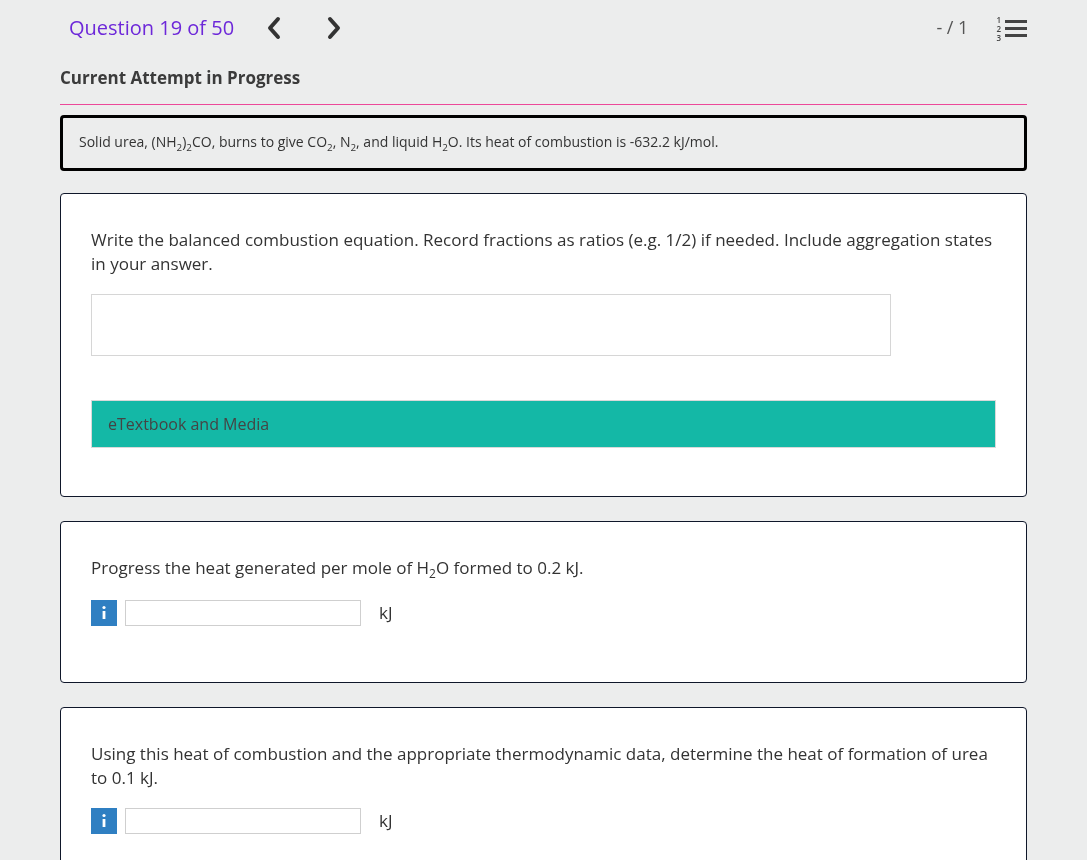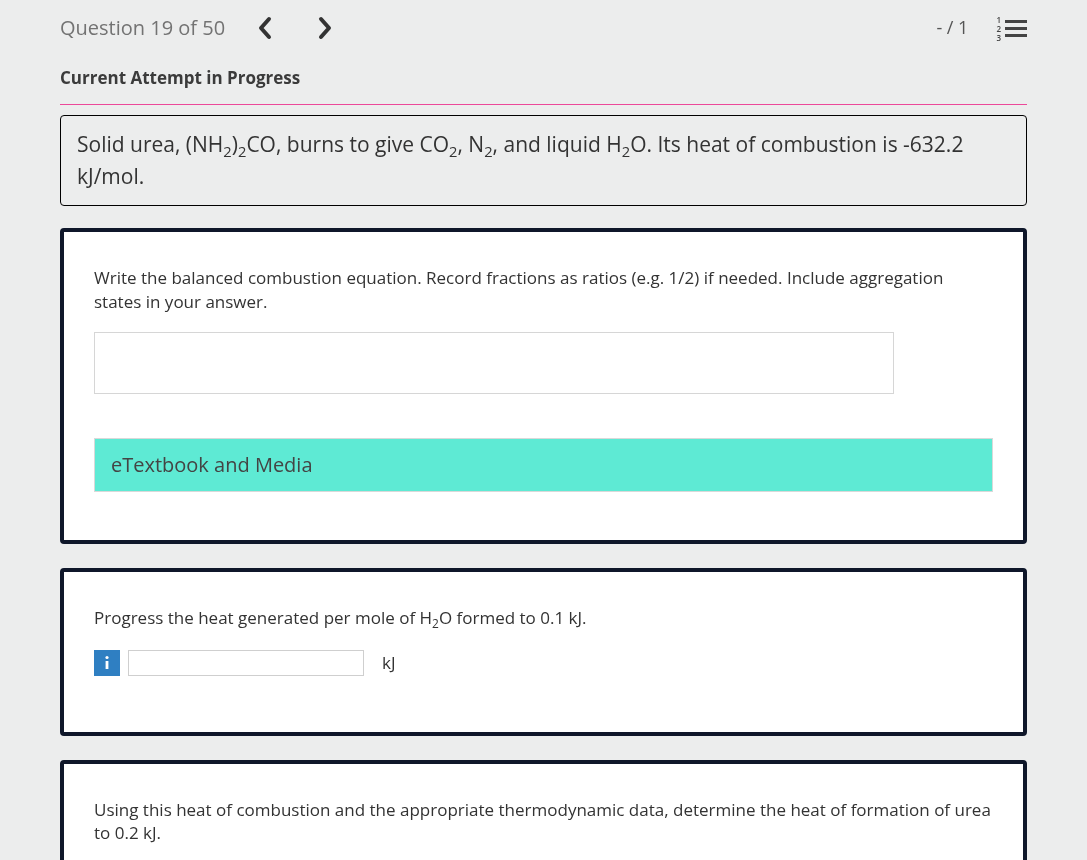--- a/index.html
+++ b/index.html
@@ -21,22 +21,23 @@
     justify-content: space-between;
     padding: 14px 0 18px 0;
   }
   .topbar-left {
     display: flex;
     align-items: center;
     gap: 28px;
   }
   .question-counter {
     font-size: 20px;
-    color: #737373;
+    color: #6d28d9;
     font-weight: 400;
+    margin-left: 9px;
   }
   .nav-arrows {
     display: flex;
     gap: 36px;
   }
   .nav-arrow {
     cursor: pointer;
     width: 24px;
     height: 24px;
     display: flex;
@@ -87,28 +88,28 @@
     cursor: pointer;
   }
   .attempt-header {
     font-weight: 700;
     font-size: 17px;
     padding: 6px 0 14px 0;
     border-bottom: 1px solid #ec4899;
   }
   .statement-box {
     margin: 10px 0 22px 0;
-    border: 1px solid #000000;
+    border: 3px solid #000000;
     border-radius: 4px;
     padding: 14px 16px;
-    font-size: 21px;
+    font-size: 14px;
     color: #333;
   }
   .part-card {
-    border: 4px solid #0f172a;
+    border: 1px solid #0f172a;
     border-radius: 4px;
     padding: 34px 30px 48px 30px;
     margin-bottom: 24px;
     background: #fff;
   }
   .part-prompt {
     font-size: 17px;
     color: #333;
     margin-bottom: 18px;
   }
@@ -119,23 +120,23 @@
     border: 1px solid #d6d6d6;
     background: #fff;
     outline: none;
     padding: 0 10px;
     font-size: 16px;
     display: block;
     margin-bottom: 44px;
   }
   .etext-bar {
     border: 1px solid #d9d9d9;
-    background: #5eead4;
+    background: #14b8a6;
     padding: 12px 16px;
-    font-size: 20px;
+    font-size: 16px;
     color: #444;
     cursor: pointer;
   }
   .input-row {
     display: flex;
     align-items: center;
     gap: 8px;
     margin-top: 6px;
   }
   .info-btn {
@@ -211,36 +212,36 @@
   </div>
 
   <div class="part-card">
     <div class="part-prompt">Write the balanced combustion equation. Record fractions as ratios (e.g. 1/2) if needed. Include aggregation states in your answer.</div>
     <input class="big-input" type="text" value="" style="">
     <div class="etext-bar">eTextbook and Media</div>
   </div>
 
   <div class="part-card" style="padding-bottom:56px;">
     <div class="part-prompt">
-      <span>Progress the heat generated per mole of H</span><sub>2</sub><span>O formed to 0.1 kJ.</span>
+      <span>Progress the heat generated per mole of H</span><sub>2</sub><span>O formed to 0.2 kJ.</span>
     </div>
     <div class="input-row">
       <div class="info-btn">
         <svg viewBox="0 0 8 16">
             <circle cx="4" cy="2.5" r="1.6" fill="#fff"></circle>
             <rect x="2.6" y="6" width="2.8" height="8" fill="#fff"></rect>
           </svg>
       </div>
       <input class="small-input" type="text" value="" style="">
       <span class="unit">kJ</span>
     </div>
   </div>
 
   <div class="part-card" style="padding-bottom:56px; margin-bottom:0;">
-    <div class="part-prompt">Using this heat of combustion and the appropriate thermodynamic data, determine the heat of formation of urea to 0.2 kJ.</div>
+    <div class="part-prompt">Using this heat of combustion and the appropriate thermodynamic data, determine the heat of formation of urea to 0.1 kJ.</div>
     <div class="input-row">
       <div class="info-btn">
         <svg viewBox="0 0 8 16">
             <circle cx="4" cy="2.5" r="1.6" fill="#fff"></circle>
             <rect x="2.6" y="6" width="2.8" height="8" fill="#fff"></rect>
           </svg>
       </div>
       <input class="small-input" type="text" value="" style="">
       <span class="unit">kJ</span>
     </div>

